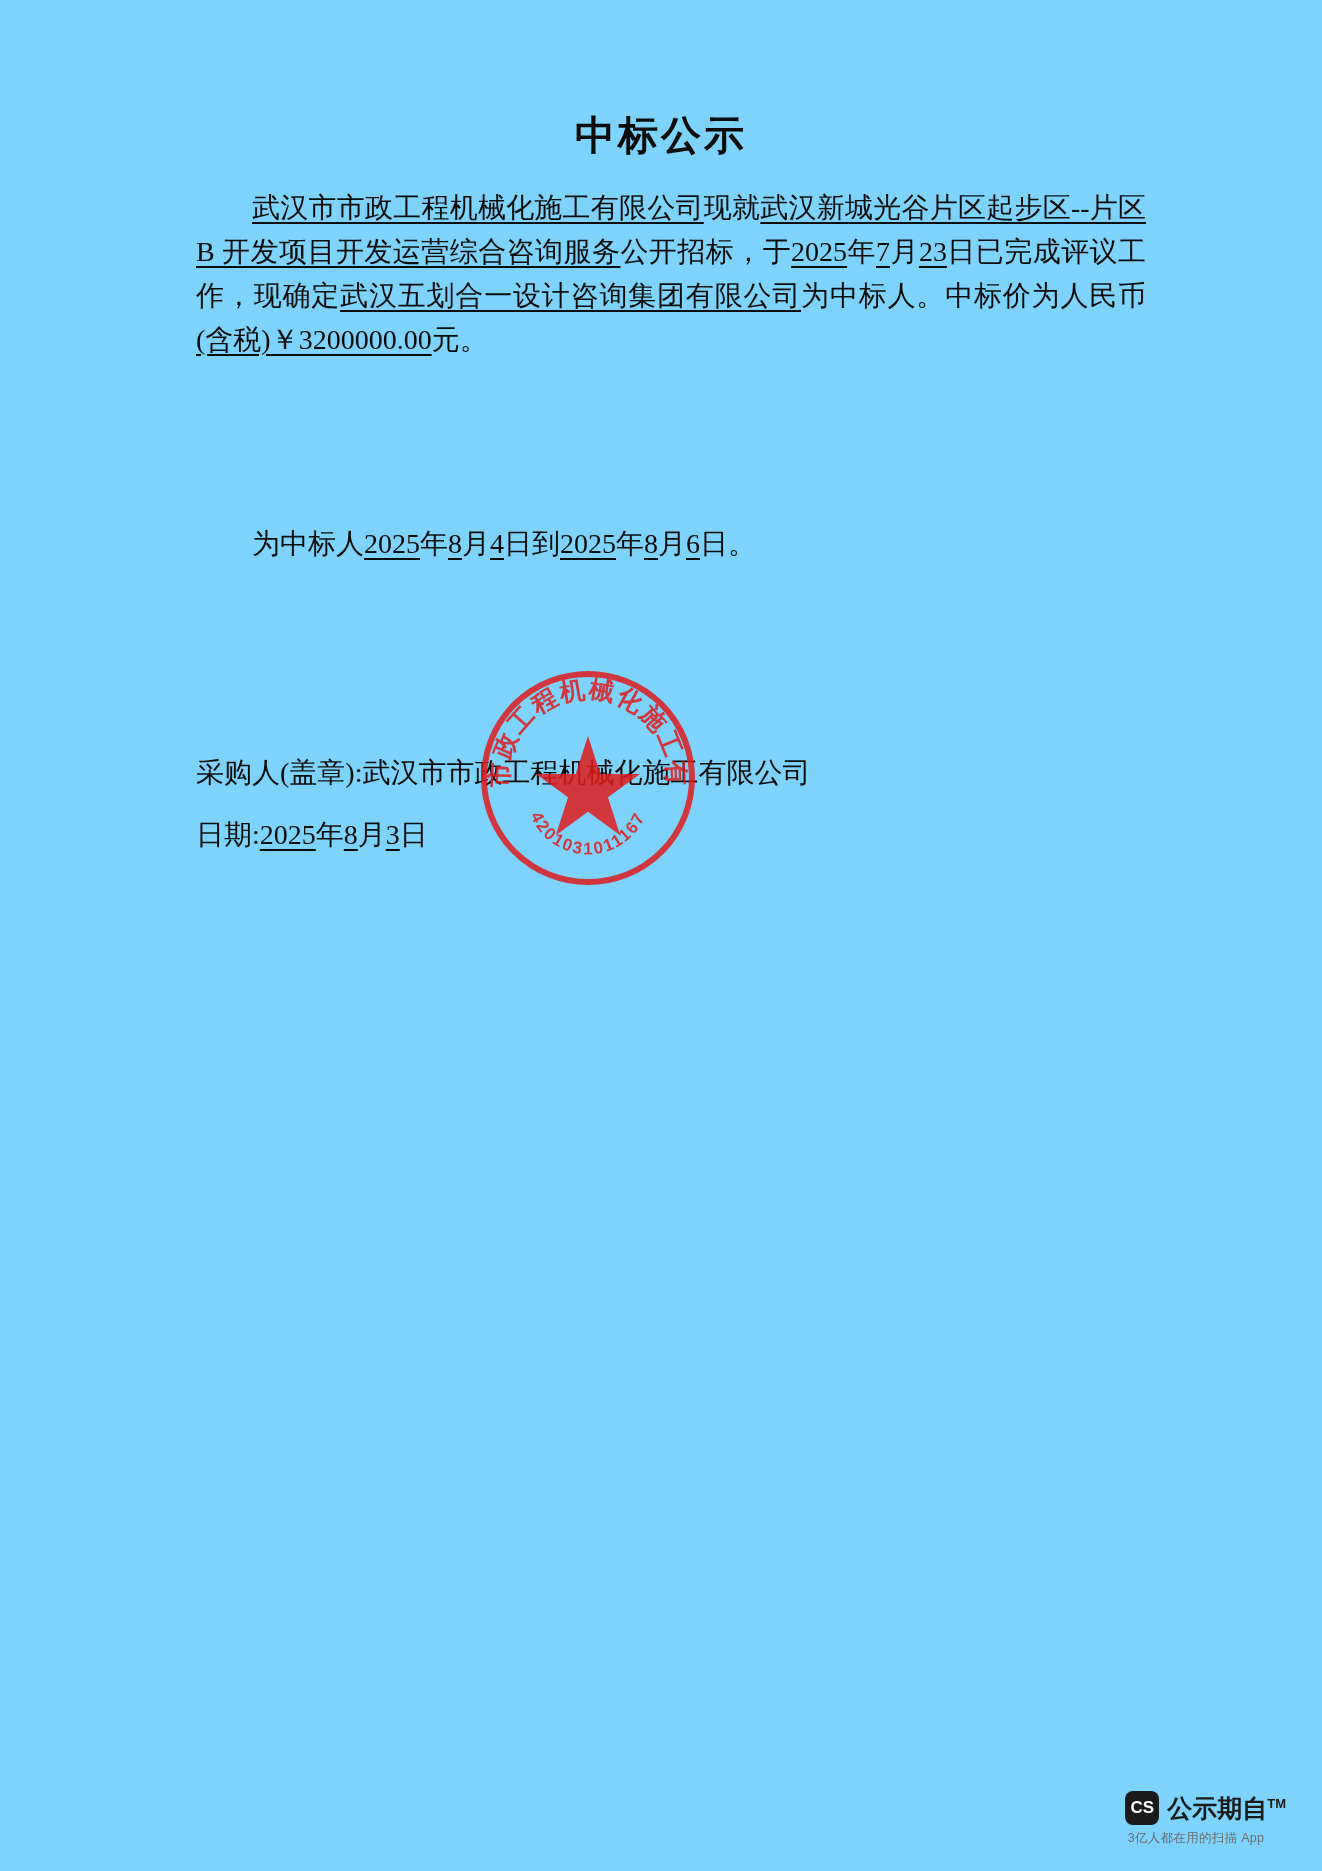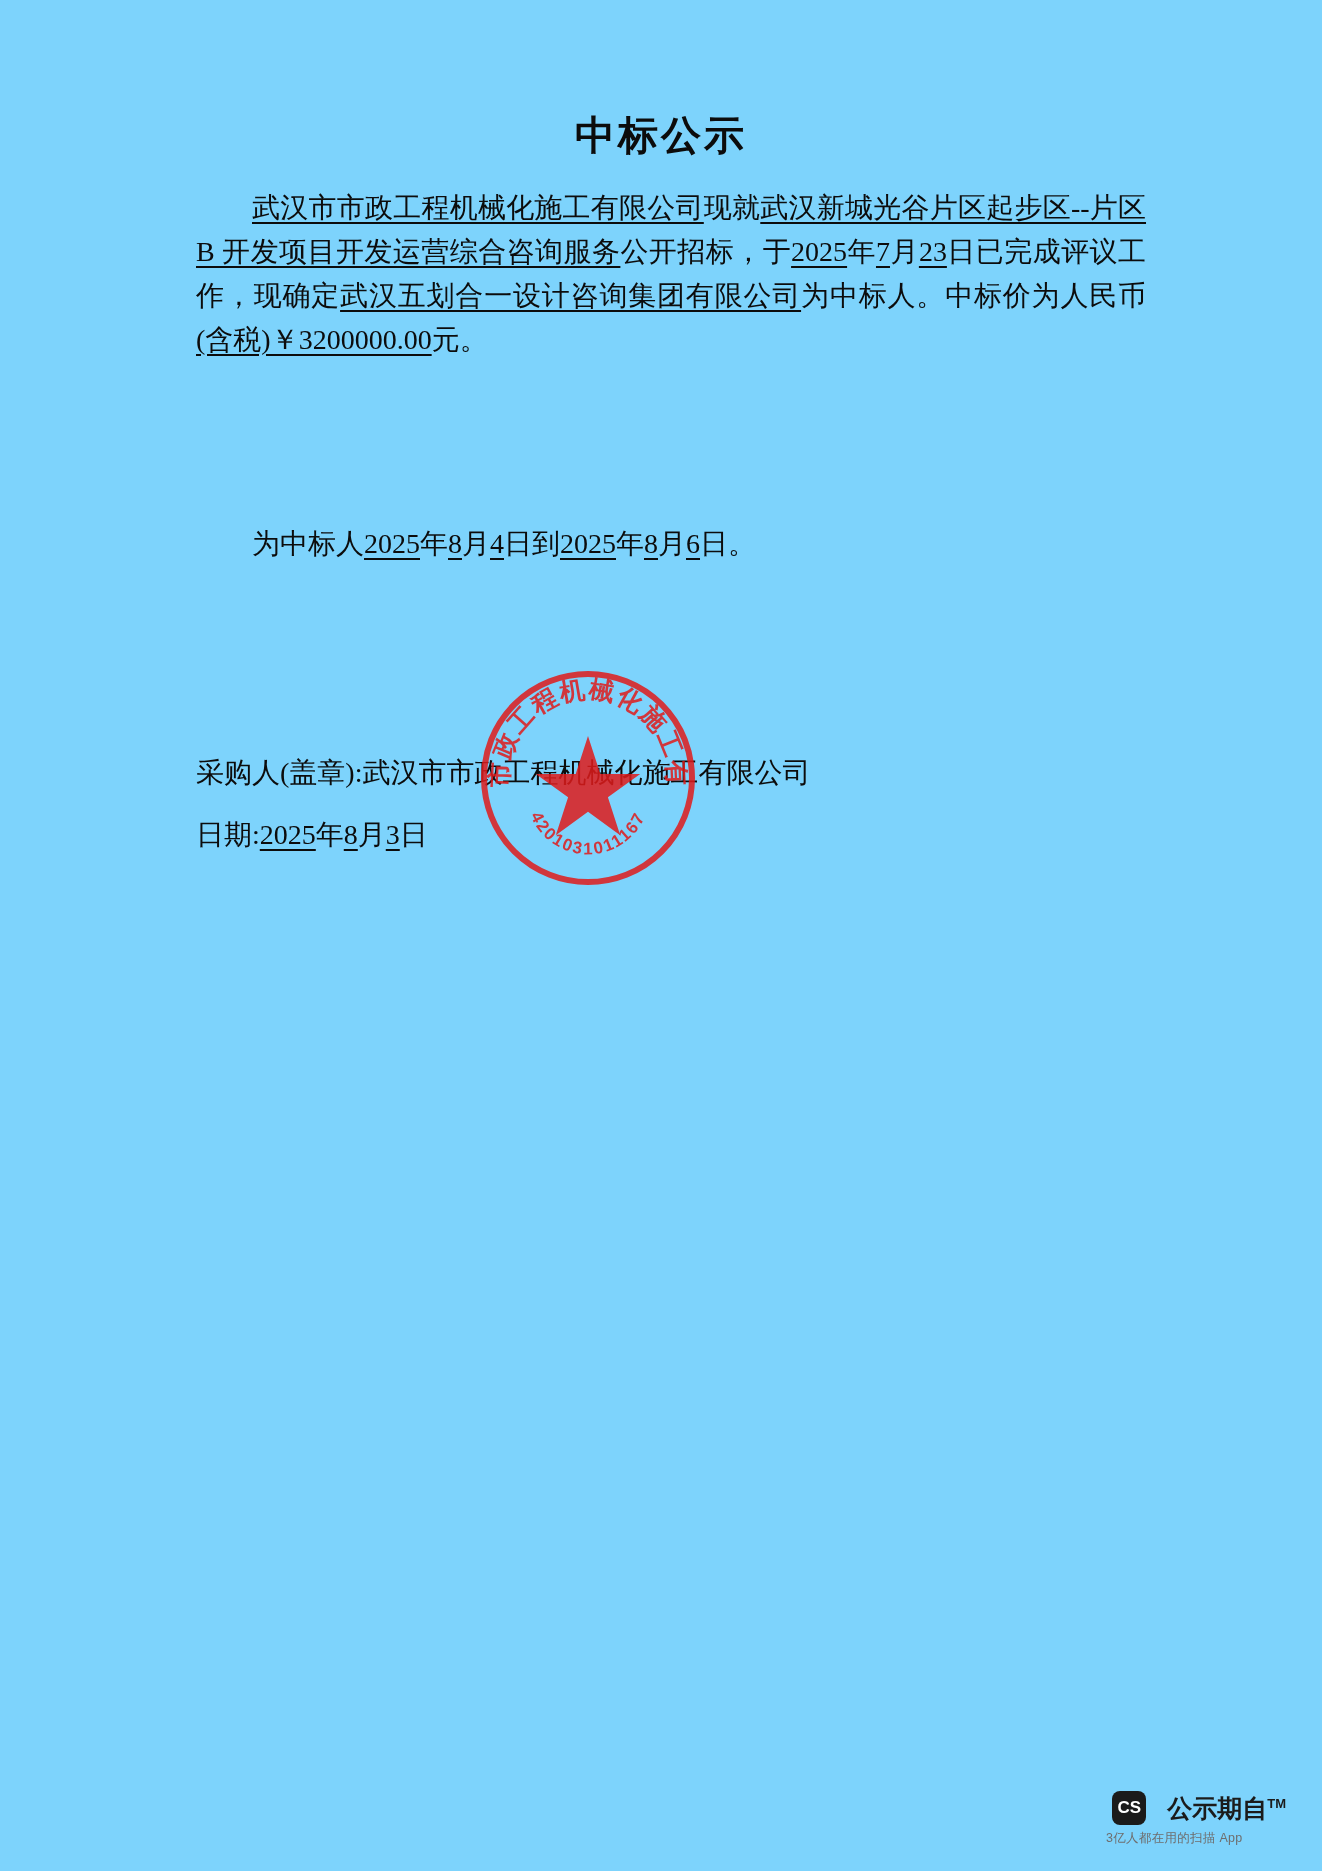--- a/index.html
+++ b/index.html
@@ -93,21 +93,21 @@
     right: 36px;
     bottom: 24px;
     width: 180px;
     text-align: right;
     font-family: "Liberation Sans", sans-serif;
   }
   .brand-row {
     display: flex;
     align-items: center;
     justify-content: flex-end;
-    gap: 21px;
+    gap: 8px;
   }
   .brand-badge {
     width: 34px;
     height: 34px;
     border-radius: 8px;
     background: #1b1b1b;
     color: #ffffff;
     font-size: 17px;
     font-weight: 700;
     display: flex;
@@ -124,21 +124,21 @@
   }
   .brand-tm {
     font-size: 13px;
     vertical-align: super;
     font-weight: 700;
   }
   .brand-sub {
     margin-top: 5px;
     font-size: 12.5px;
     color: #6e6e6e;
-    text-align: left;
+    text-align: center;
     letter-spacing: 0.3px;
   }
 </style>
 </head>
 <body>
 
 <div class="page">
 
   <div class="doc-title">中标公示</div>
 

